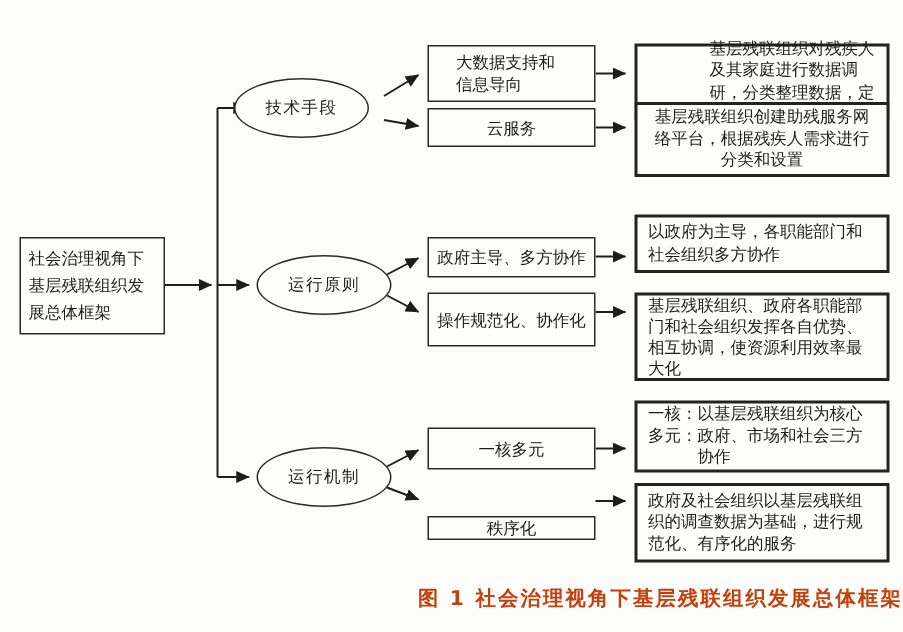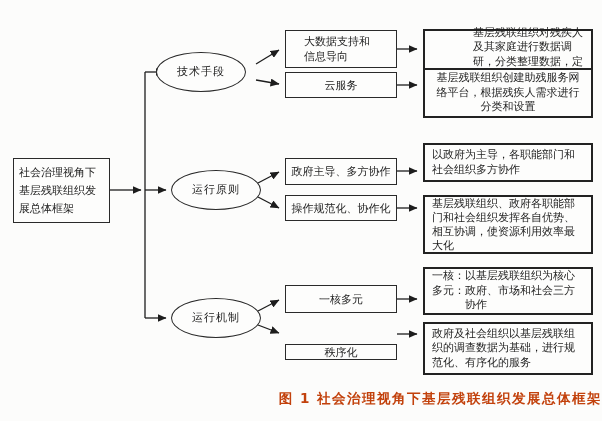--- a/index.html
+++ b/index.html
@@ -55,21 +55,21 @@
     line-height: 15px;
   }
   .mid-box.wrap-left {
     justify-content: flex-start;
     text-align: left;
     padding: 0 18px;
   }
   .m1a { top: 30px;  height: 38px; }
   .m1b { top: 72px;  height: 26px; }
   .m2a { top: 158px; height: 27px; }
-  .m2b { top: 195px; height: 26px; }
+  .m2b { top: 195px; height: 36px; }
   .m3a { top: 285px; height: 28px; }
   .m3b { top: 320px; height: 16px; margin-top: 24px; }
   .detail-box {
     left: 423px;
     width: 170px;
     border: 2px solid #222;
     justify-content: flex-start;
     text-align: left;
     padding: 2px 7px;
     font-size: 11px;

